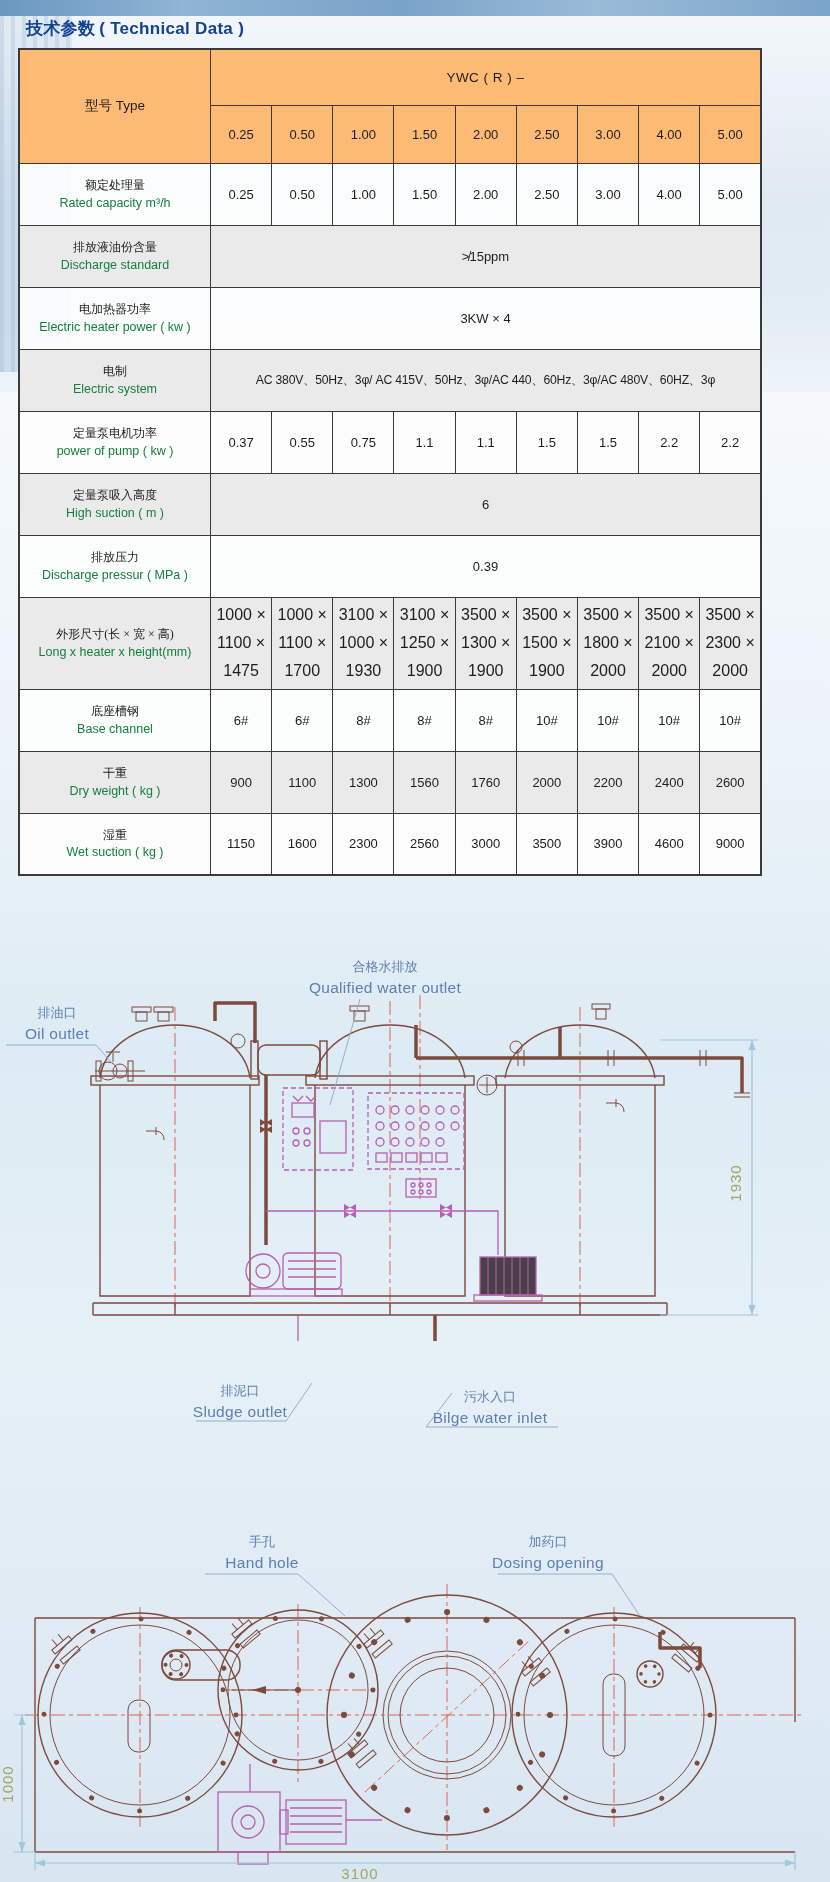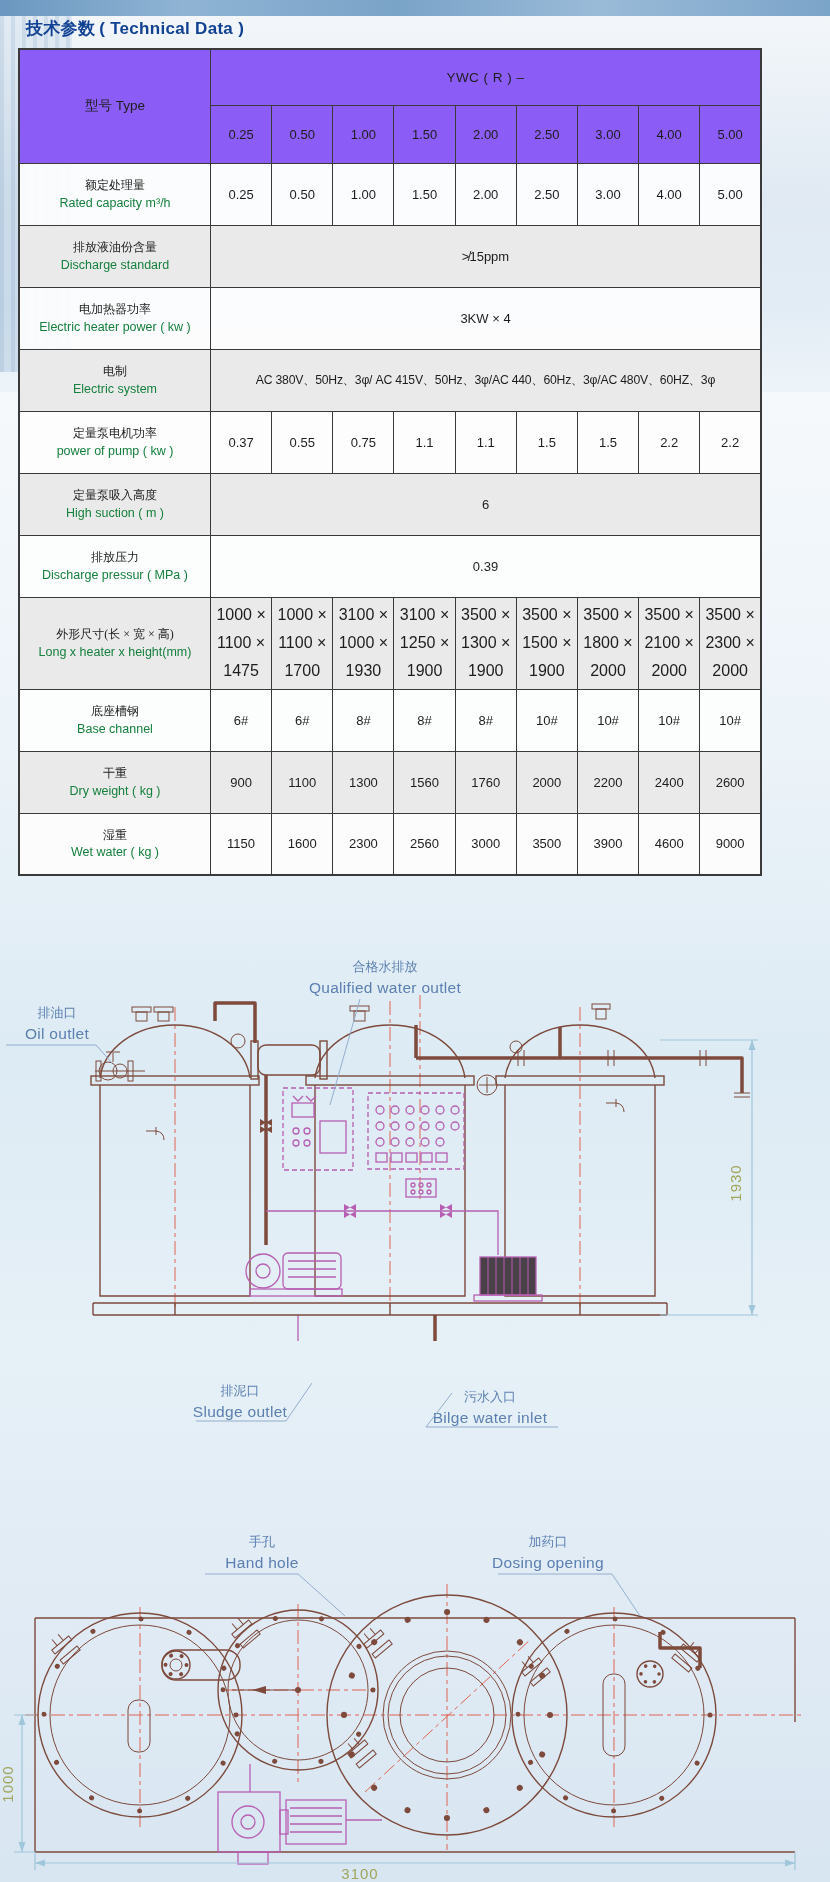--- a/index.html
+++ b/index.html
@@ -19,21 +19,21 @@
   .title .en{margin-left:4px;}
   table.spec{
     position:absolute;left:18px;top:48px;z-index:2;border-collapse:collapse;
     width:744px;table-layout:fixed;background:rgba(253,253,253,.93);
     border:2px solid #3a3a3a;color:#1d1d1d;
   }
   table.spec td,table.spec th{border:1px solid #3a3a3a;text-align:center;vertical-align:middle;font-weight:normal;padding:2px;}
   tr.h1{height:56px}tr.h2{height:58px}
   tr.data-row{height:62px}
   tr.dims-row{height:92px}
-  tr.h1 th,tr.h2 td{background:#8b5cf6;}
+  tr.h1 th,tr.h2 td{background:#fdba74;}
   tr.shade td{background:#eaeaea;}
   .type-cell{font-size:13.5px;}
   .series-cell{font-size:13.5px;letter-spacing:.5px;}
   .size-cell,.val-cell{font-size:13px;}
   .label-col{width:186px;text-align:left;padding-left:11px;}
   td.label-col .zh{font-size:12px;line-height:1.55;font-family:Liberation Serif, serif;}
   td.label-col .en{font-size:12.5px;line-height:1.4;color:#15803d;}
   .span-cell{font-size:13px;}
   .span-cell.wide-text{font-size:12.2px;letter-spacing:-0.2px;}
   .val-cell.multiline{white-space:pre-line;font-size:16px;line-height:1.75;}
@@ -203,21 +203,21 @@
         <td class="val-cell">1560</td>
         <td class="val-cell">1760</td>
         <td class="val-cell">2000</td>
         <td class="val-cell">2200</td>
         <td class="val-cell">2400</td>
         <td class="val-cell">2600</td>
       </tr>
       <tr class="data-row">
         <td class="label-col">
           <div class="zh">湿重</div>
-          <div class="en">Wet water  ( kg )</div>
+          <div class="en">Wet suction  ( kg )</div>
         </td>
         <td class="val-cell">1150</td>
         <td class="val-cell">1600</td>
         <td class="val-cell">2300</td>
         <td class="val-cell">2560</td>
         <td class="val-cell">3000</td>
         <td class="val-cell">3500</td>
         <td class="val-cell">3900</td>
         <td class="val-cell">4600</td>
         <td class="val-cell">9000</td>

